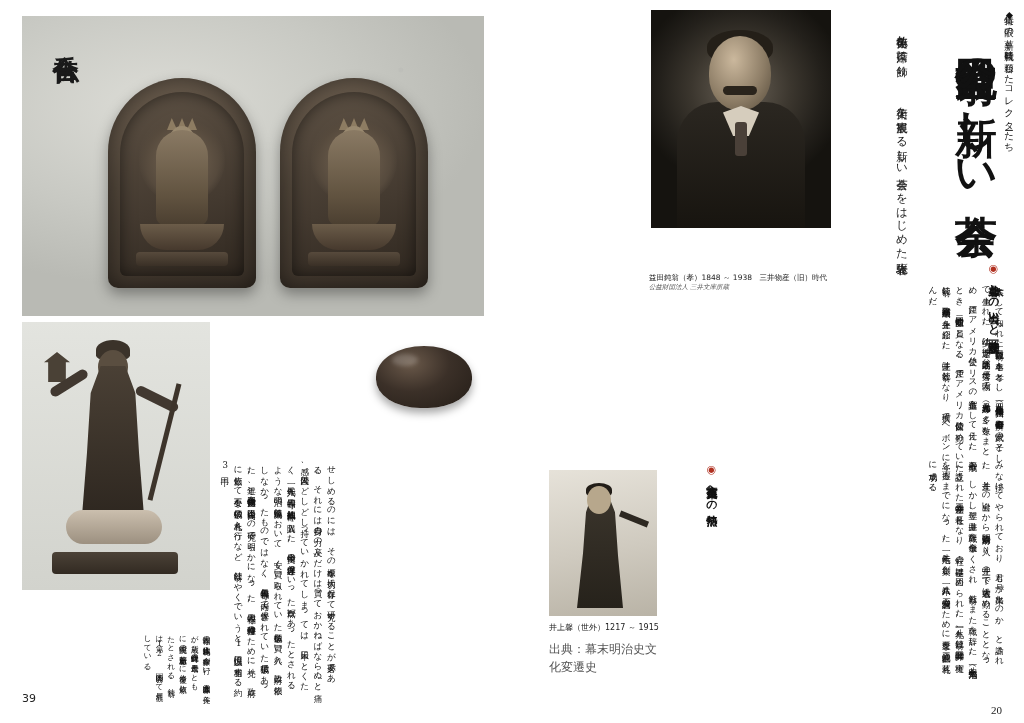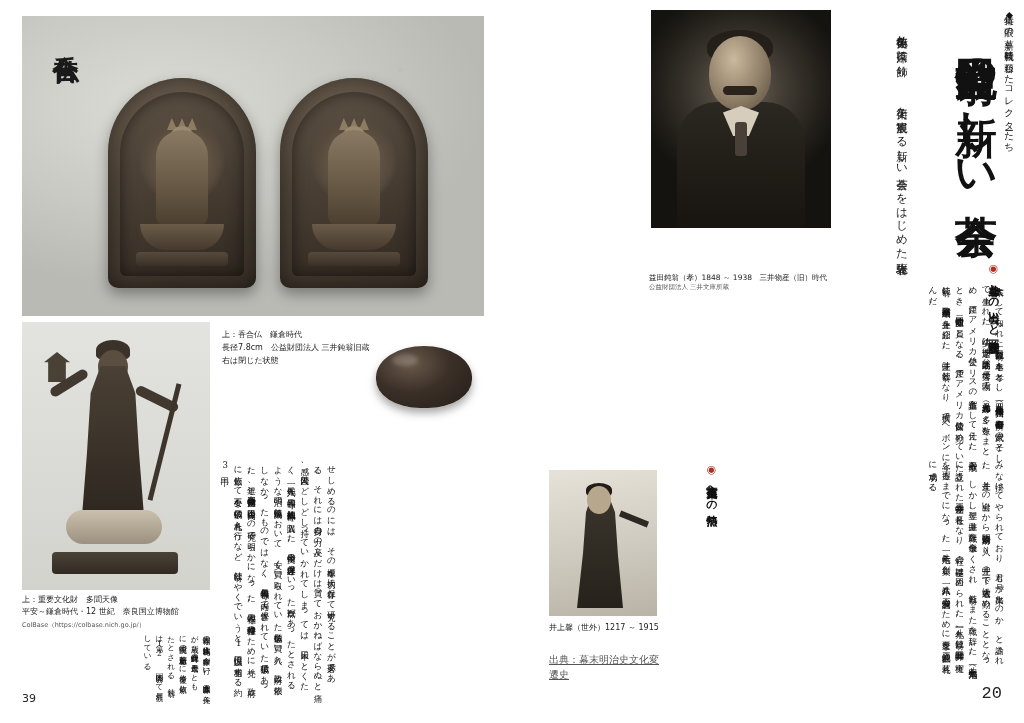--- a/index.html
+++ b/index.html
@@ -101,25 +101,25 @@
     position:absolute;left:37px;top:13px;width:26px;height:14px;border-radius:50% 50% 30% 30%;background:#221d17;
   }
   .photo-inoue .arm{
     position:absolute;left:70px;top:46px;width:30px;height:6px;background:#2d2821;transform:rotate(22deg);
   }
   .cap-inoue{
     position:absolute;left:549px;top:622px;width:112px;
     font-size:8px;line-height:1.5;color:#222;
     font-family:"DejaVu Sans","Liberation Sans",sans-serif;
   }
-  .cap-inoue .src{font-size:10px;color:#555;display:block;margin-top:18px;text-decoration:underline;}
+  .cap-inoue .src{font-size:12px;color:#555;display:block;margin-top:6px;}
 
   .folio-right{
-    position:absolute;right:22px;bottom:20px;font-size:17px;color:#222;
-    font-family:Liberation Mono, monospace;
+    position:absolute;right:22px;bottom:7px;font-size:11px;color:#222;
+    font-family:Liberation Serif, serif;
   }
   .folio-left{
     position:absolute;left:22px;bottom:18px;font-size:11px;color:#222;
     font-family:"DejaVu Sans","Liberation Sans",sans-serif;
   }
 
   
   .hero{
     position:absolute;left:22px;top:16px;width:462px;height:300px;
     background:#cfd0cb;overflow:hidden;
@@ -284,49 +284,39 @@
         <div class="halo"></div>
         <div class="crown"></div>
         <div class="fhead"></div>
         <div class="fig"></div>
         <div class="lotus"></div>
         <div class="base"></div>
       </div>
     </div>
   </div>
 
-  <div class="caption-a">
-    <div>上：香合仏　鎌倉時代</div>
-    <div>長径7.8cm　公益財団法人 三井鈍翁旧蔵</div>
-    <div>右は閉じた状態</div>
-  </div>
 
   <div class="lacquer">
     <div class="obj"></div>
     <div class="shine"></div>
   </div>
 
   <div class="statue">
     <div class="bg"></div>
     <div class="pagoda"></div>
     <div class="armL"></div>
     <div class="helm"></div>
     <div class="head"></div>
     <div class="body"></div>
     <div class="armR"></div>
     <div class="spear"></div>
     <div class="demon"></div>
     <div class="plinth"></div>
   </div>
 
-  <div class="cap-statue">
-    <div style="white-space:pre-line">上：重要文化財　多聞天像
-平安～鎌倉時代・12 世紀　奈良国立博物館</div>
-    <span class="src">ColBase（https://colbase.nich.go.jp/）</span>
-  </div>
 
   <div class="note-left vt">興福寺の被損仏人札は命家作が行い、多聞天像は美作が所蔵。鎌倉時代の増長天とともに美術院の新薪法上彰らに修復を依頼したとされる。鈍翁は第12 回大師会にて展観している。</div>
 
   <div class="body-left vt">せしめるのには、その標本を大切に保存して研究することが必要である。それには自身の力の及ぶだけは買っておかねばならぬと痛感、外国人にどしどし持っていかれてしまっては、日本にとくたく、一九〇六年に興福寺の被損仏約八〇件を購入した。今日美術の保護保存といった観点があったとされるような明治の廃仏毀棄において、安く買い取られていた破損仏を買い入れ、政府に依頼しなかったものではなく、長年興福寺の寺内で保管されていた破損仏であった。近年、奈良国立博物館の山口隆介氏らの研究で明らかになった。興福寺の維持修理のために売り、政府に依頼して不要な破損仏の入札を行うなど、鈍翁はやくでいうと1億円以上に相当する約3千円</div>
 
   <div class="folio-left">39</div>
 
   <div class="kicker vt">
     <span>特集◆眼の革新　新時代に台頭したコレクターたち</span>
   </div>
@@ -342,21 +332,21 @@
     <div class="body"></div>
     <div class="hair"></div>
     <div class="head"></div>
     <div class="must"></div>
     <div class="collar"></div>
     <div class="tie"></div>
   </div>
 
   <div class="cap-portrait">
     <div>益田鈍翁（孝）1848 ～ 1938　三井物産（旧）時代</div>
-    <div style="font-size:6.5px;color:#555;">公益財団法人 三井文庫所蔵</div>
+    <div style="font-size:6.5px;color:#555;font-style:italic;">公益財団法人 三井文庫所蔵</div>
   </div>
 
   <div class="sec-head-1 vt">
     <span class="mk">◉</span><span>井上馨との出会いと三井物産設立</span>
   </div>
 
   <div class="body-right vt">大茶人として知られた益田鈍翁は本名を孝とし、一八四八（嘉永元）年佐渡相川に幕府御金奉行所の武家の子として生まれた。幼少は徳之進、父・鷹之助は優秀な人物で、七人兄弟（姉妹）も多く数をまとめ、江戸にアメリカ公使ハリスの宿舎詰として仕えた。十五歳のとき、二回遣欧使節の一員となる。江戸でアメリカ公使館に勤めていた鈍翁に、政商福田平蔵が井上を紹介した。井上は鈍翁となり、横浜でヘボンに学んだ。</div>
 
   <div class="sec-head-2 vt">
     <span class="mk">◉</span><span>古美術蒐集への情熱</span>

